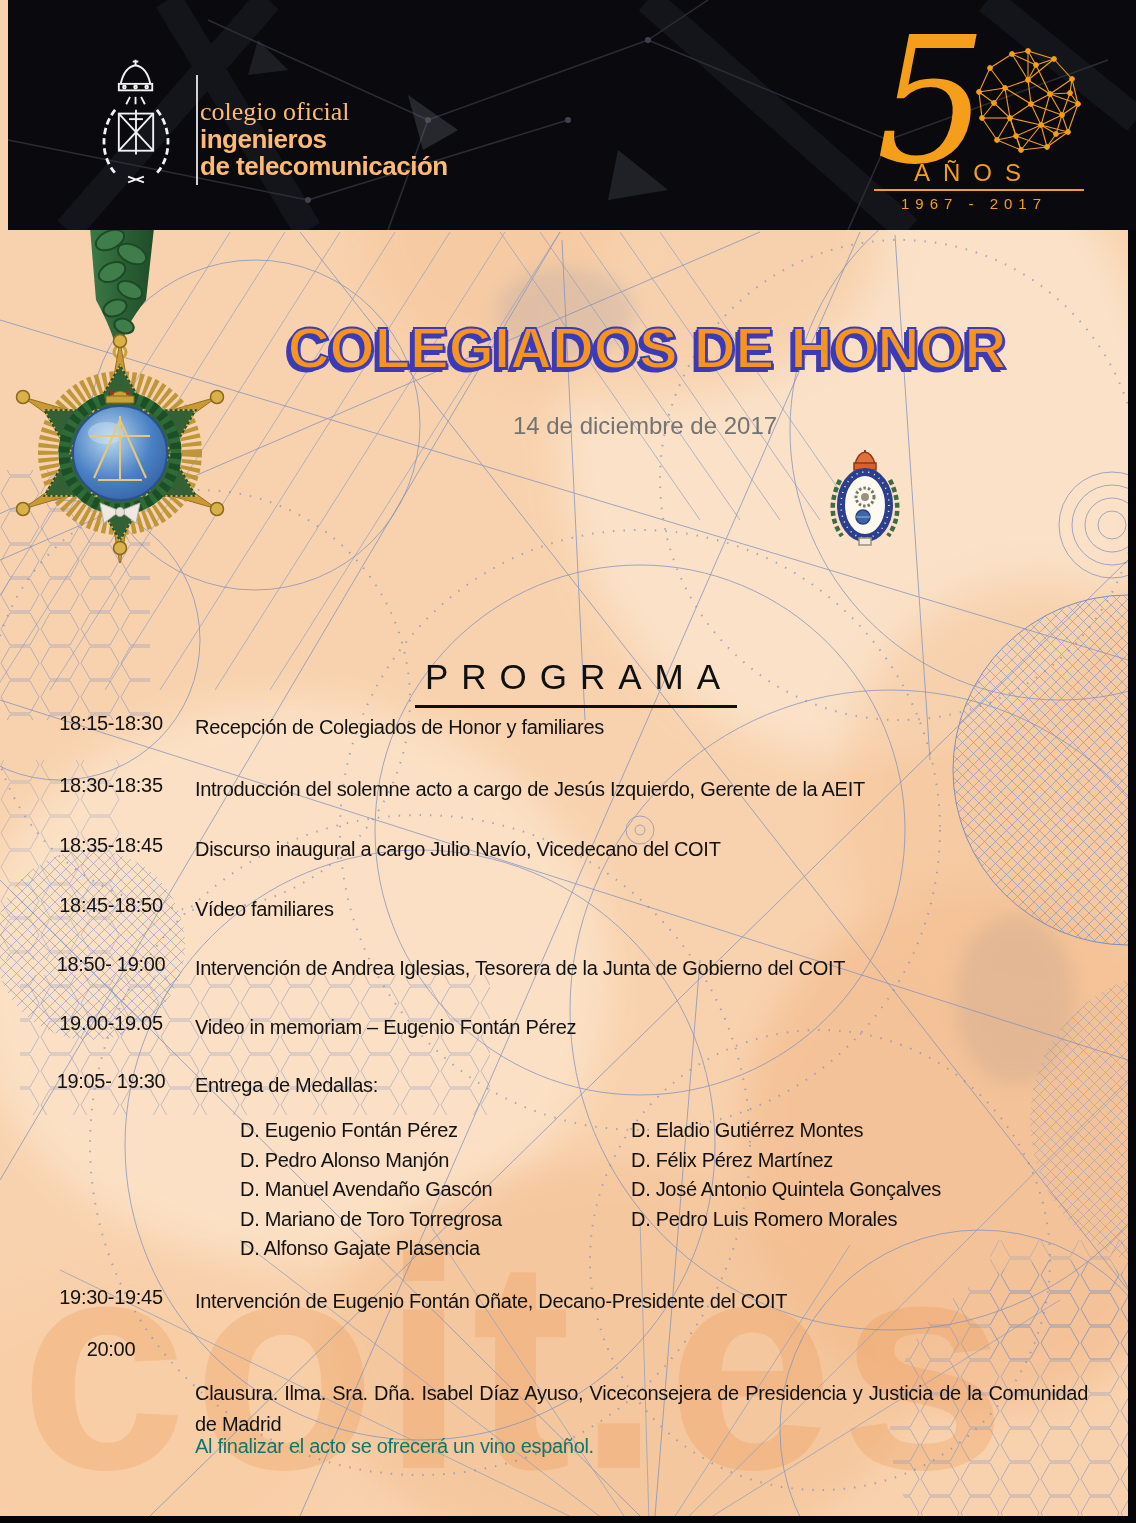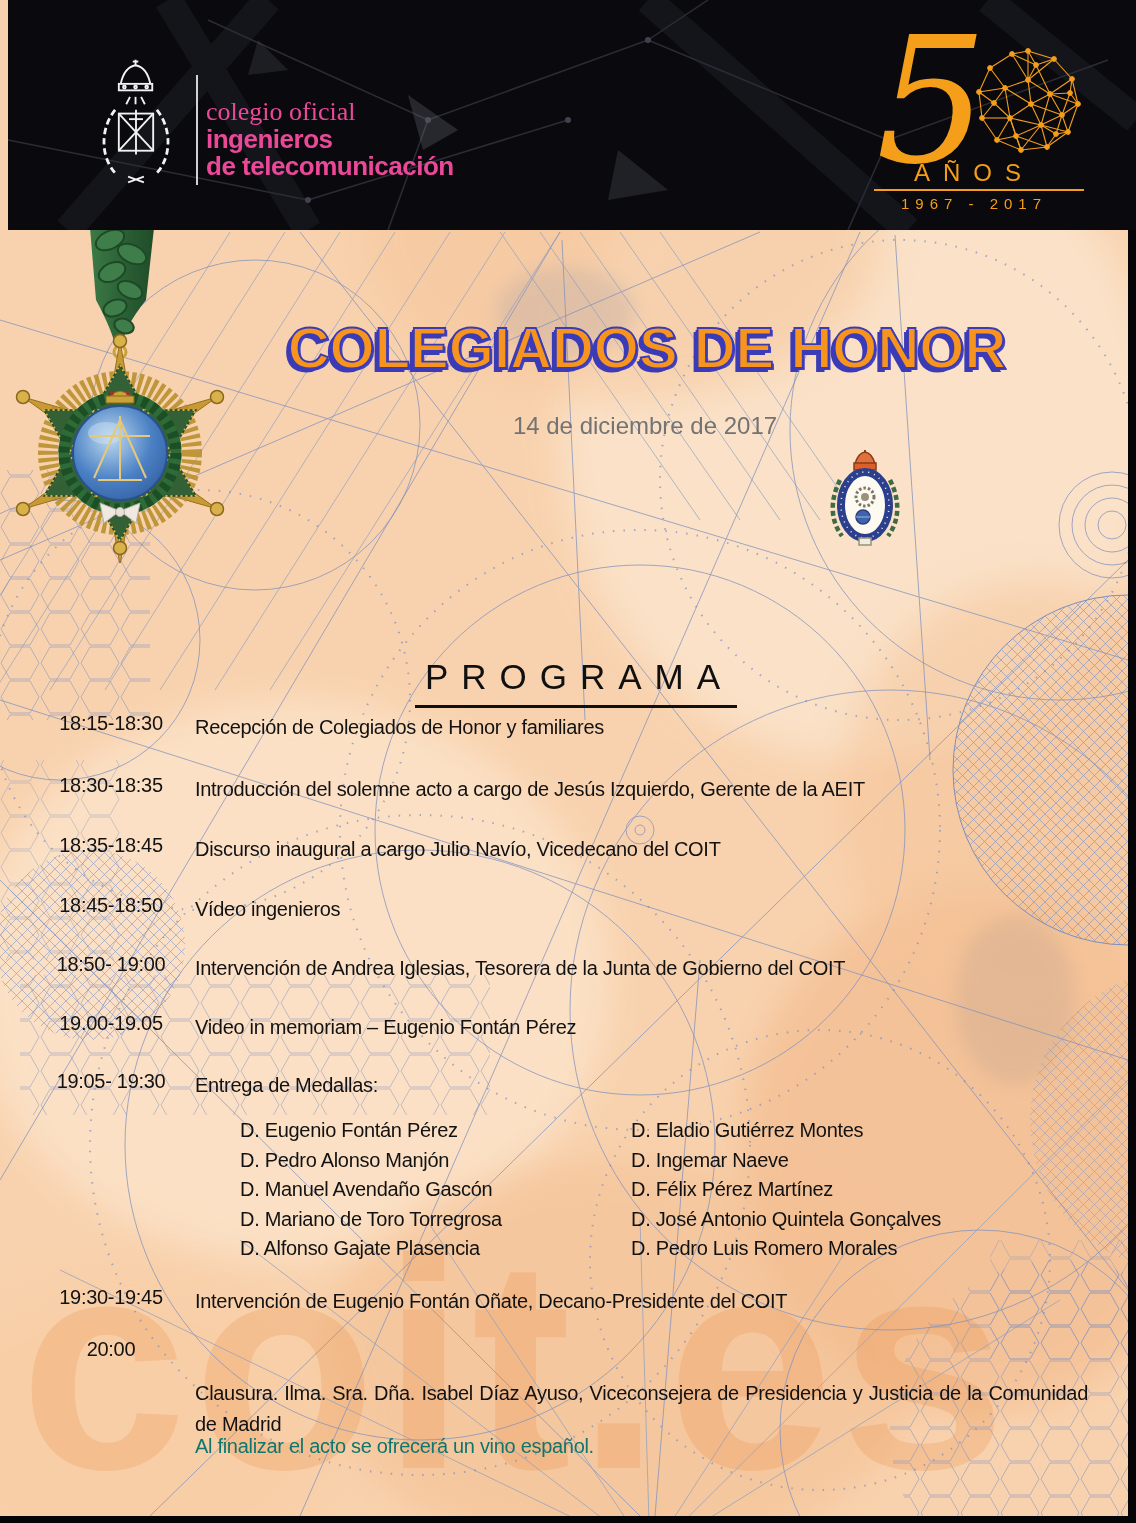--- a/index.html
+++ b/index.html
@@ -8,21 +8,21 @@
 
   
   .peach{position:absolute;left:0;top:0;width:1128px;height:1516px;background:#f8d2ae;}
   .peach svg.pattern{position:absolute;left:0;top:0;}
 
   
   .band{position:absolute;left:8px;top:0;width:1128px;height:230px;background:#0a0a0e;overflow:hidden;z-index:5;}
   .band svg.netbg{position:absolute;left:0;top:0;}
   .org-sep{position:absolute;left:188px;top:75px;width:2px;height:110px;background:#e8e8e8;opacity:.9;}
   .org-logo{position:absolute;left:74px;top:56px;}
-  .org-text{position:absolute;left:198px;top:98px;color:#ec4899;}
+  .org-text{position:absolute;left:192px;top:98px;color:#fdba74;}
   .org-text .l1{font-family:"Liberation Serif",serif;font-size:26px;font-weight:400;line-height:28px;}
   .org-text .l2,.org-text .l3{font-size:26px;font-weight:bold;line-height:27px;letter-spacing:-.5px;}
   .logo50{position:absolute;left:852px;top:20px;}
 
   
   .content{position:absolute;left:0;top:0;width:1128px;height:1512px;z-index:3;color:#141414;}
   .medal{position:absolute;left:14px;top:228px;z-index:4;}
   .event-title{position:absolute;left:166px;top:314px;width:962px;text-align:center;
       font-size:58px;font-weight:bold;letter-spacing:0px;color:#F7941E;
       -webkit-text-stroke:1.8px #3b3bb7;
@@ -271,21 +271,21 @@
     <div class="row" style="top:774px">
       <div class="time">18:30-18:35</div>
       <div class="desc">Introducción del solemne acto a cargo de Jesús Izquierdo, Gerente de la AEIT</div>
     </div>
     <div class="row" style="top:834px">
       <div class="time">18:35-18:45</div>
       <div class="desc">Discurso inaugural a cargo  Julio Navío, Vicedecano del COIT</div>
     </div>
     <div class="row" style="top:894px">
       <div class="time">18:45-18:50</div>
-      <div class="desc">Vídeo ingenieros</div>
+      <div class="desc">Vídeo familiares</div>
     </div>
     <div class="row" style="top:953px">
       <div class="time">18:50- 19:00</div>
       <div class="desc">Intervención de  Andrea Iglesias, Tesorera de la Junta de Gobierno del COIT</div>
     </div>
     <div class="row" style="top:1012px">
       <div class="time">19.00-19.05</div>
       <div class="desc">Video in memoriam – Eugenio Fontán Pérez</div>
     </div>
     <div class="row" style="top:1070px">
@@ -296,21 +296,20 @@
     <div class="row" style="top:1116px;height:150px">
       <div class="names-col" style="left:240px">
         <div>D. Eugenio Fontán Pérez</div>
         <div>D. Pedro Alonso Manjón</div>
         <div>D. Manuel Avendaño Gascón</div>
         <div>D. Mariano de Toro Torregrosa</div>
         <div>D. Alfonso Gajate Plasencia</div>
       </div>
       <div class="names-col" style="left:631px">
         <div>D. Eladio Gutiérrez Montes</div>
-        <div>D. Ingemar Naeve</div>
         <div>D. Félix Pérez Martínez</div>
         <div>D. José Antonio Quintela Gonçalves</div>
         <div>D. Pedro Luis Romero Morales</div>
       </div>
     </div>
 
     <div class="row" style="top:1286px">
       <div class="time">19:30-19:45</div>
       <div class="desc">Intervención de Eugenio Fontán Oñate, Decano-Presidente del COIT</div>
     </div>

